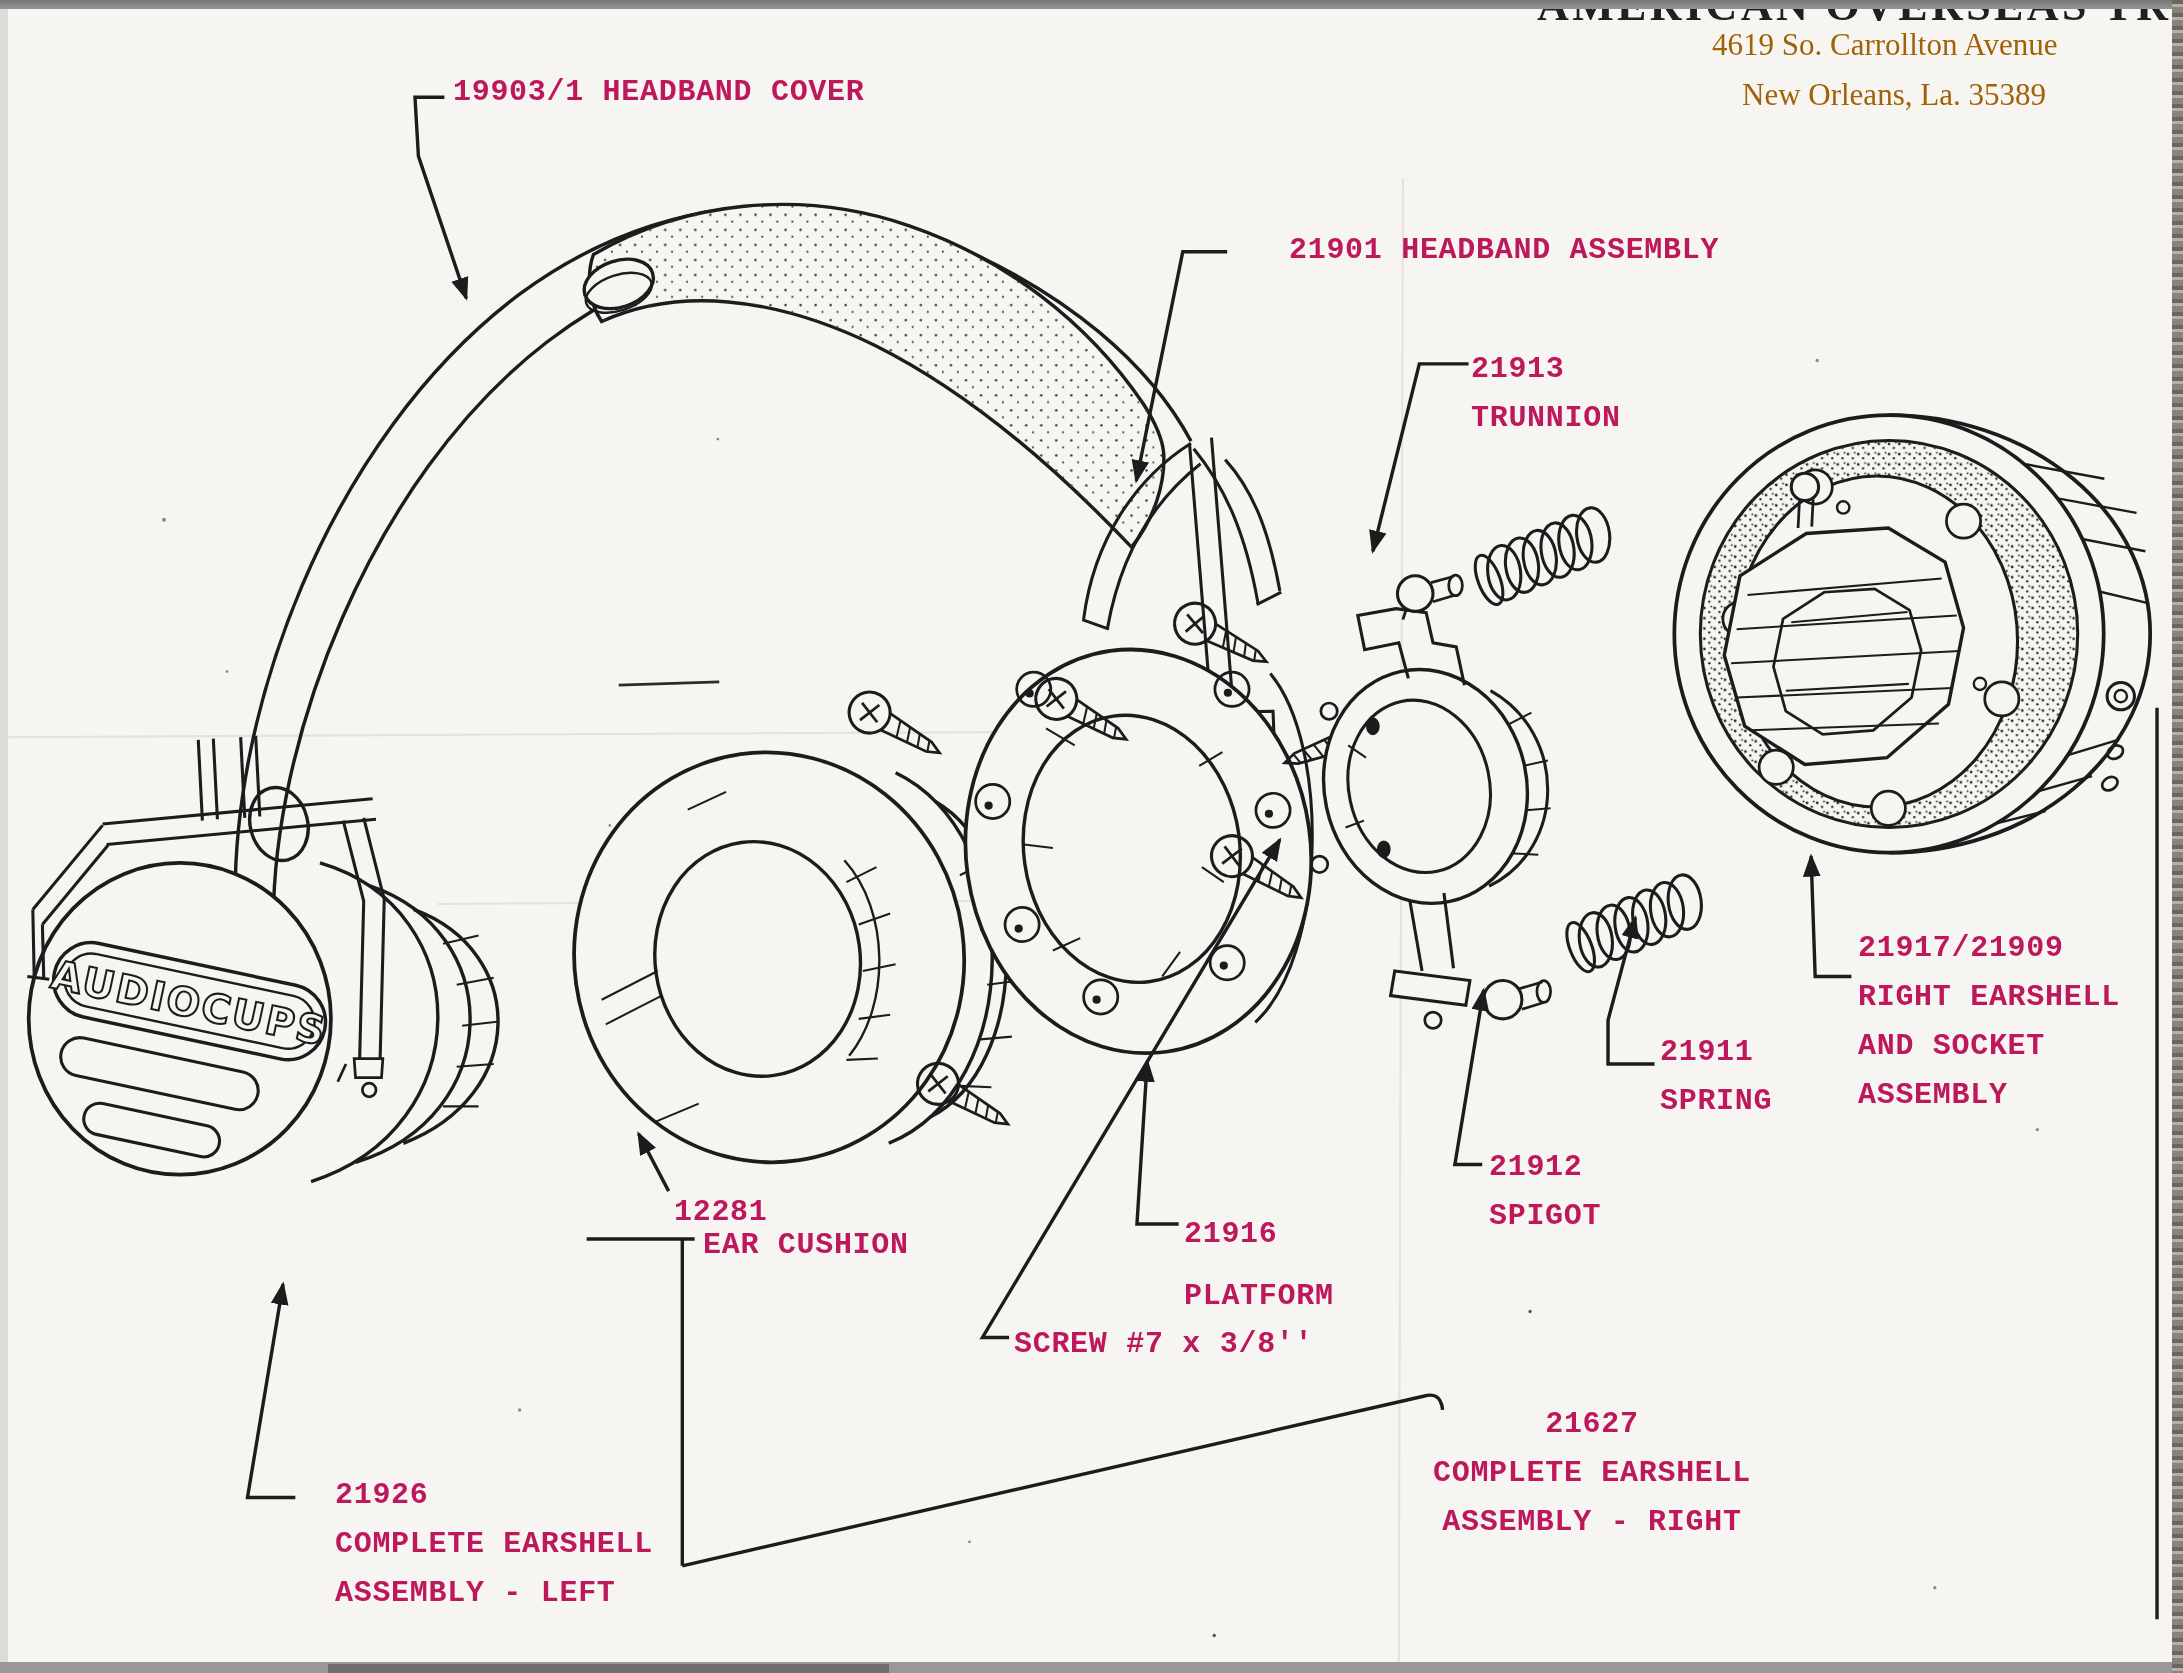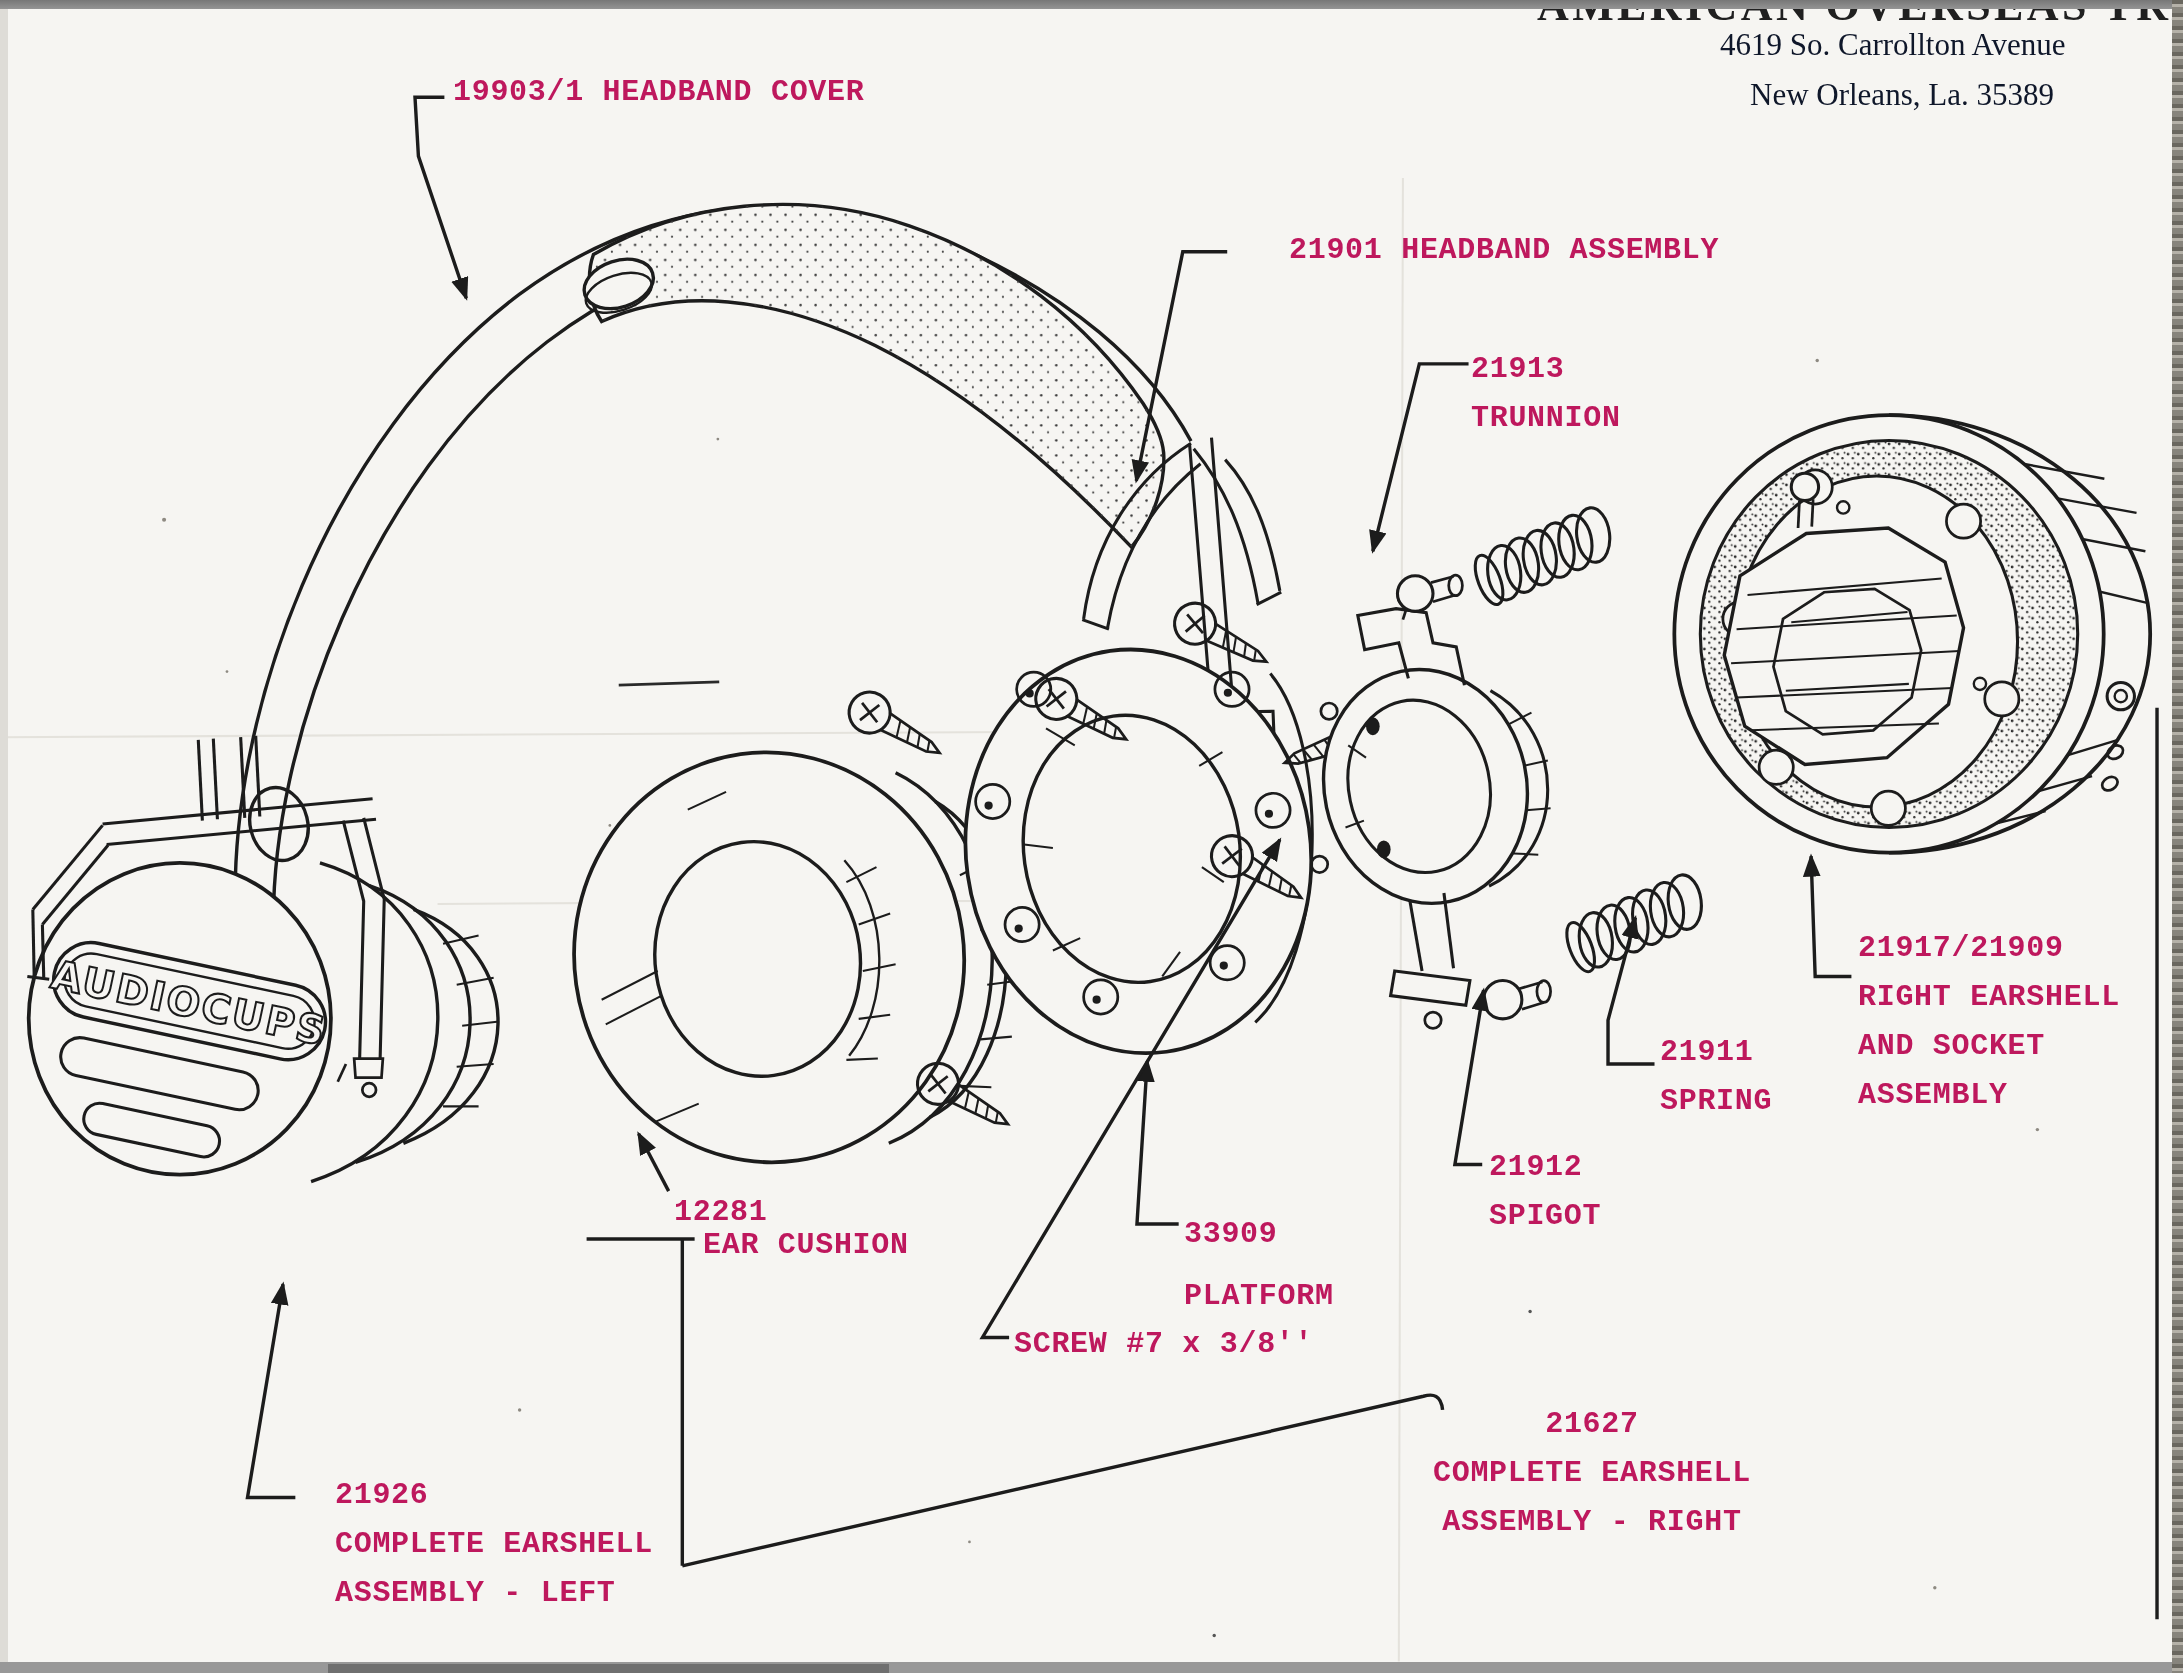--- a/index.html
+++ b/index.html
@@ -24,24 +24,23 @@
     left:1537px;top:-20.5px;
     font:700 44px "Liberation Serif",serif;
     letter-spacing:3.4px;
     color:#202020;
     white-space:nowrap;
     z-index:2;
   }
   .addr{
     position:absolute;
     font:400 31px "Liberation Serif",serif;
-    color:#0f172a;
+    color:#a16207;
     white-space:nowrap;
     z-index:2;
-    margin-left:8px;
   }
   .addr1{left:1712px;top:27px;}
   .addr2{left:1742px;top:77px;}
   .scan-top{position:absolute;left:0;top:0;width:2183px;height:9px;background:linear-gradient(#777,#949494);z-index:5;}
   .scan-bottom{position:absolute;left:0;top:1662px;width:2183px;height:11.6px;background:#989898;z-index:5;}
   .scan-bottom-dark{position:absolute;left:328px;top:1664px;width:561px;height:10.3px;background:#6f6f6f;z-index:6;}
   .scan-right{position:absolute;left:2172px;top:0;width:11.6px;height:1674px;z-index:5;
     background:repeating-linear-gradient(180deg,#6a675f 0 4.1px,#b5b1a8 4.1px 7.5px,#87847c 7.5px 13px);}
   .scan-left{position:absolute;left:0;top:0;width:8.2px;height:1674px;background:#dedcd7;z-index:4;}
   svg{position:absolute;left:0;top:0;z-index:1;}
@@ -70,21 +69,21 @@
 <div class="lbl" style="left:1858px;top:924px;">21917/21909
 RIGHT EARSHELL
 AND SOCKET
 ASSEMBLY</div>
 <div class="lbl" style="left:1660px;top:1028px;">21911
 SPRING</div>
 <div class="lbl" style="left:1489px;top:1143px;">21912
 SPIGOT</div>
 <div class="lbl" style="left:674px;top:1188px;">12281</div>
 <div class="lbl" style="left:703px;top:1221px;text-align:center;">EAR CUSHION</div>
-<div class="lbl" style="left:1184px;top:1203px;line-height:62px;">33909
+<div class="lbl" style="left:1184px;top:1203px;line-height:62px;">21916
 PLATFORM</div>
 <div class="lbl" style="left:1014px;top:1320px;">SCREW #7 x 3/8''</div>
 <div class="lbl" style="left:299px;top:1471px;margin-left:36px;">21926
 COMPLETE EARSHELL
 ASSEMBLY - LEFT</div>
 <div class="lbl" style="left:1433px;top:1400px;text-align:center;">21627
 COMPLETE EARSHELL
 ASSEMBLY - RIGHT</div>
 
 <svg width="2183" height="1674" viewBox="0 0 3193 2448">

